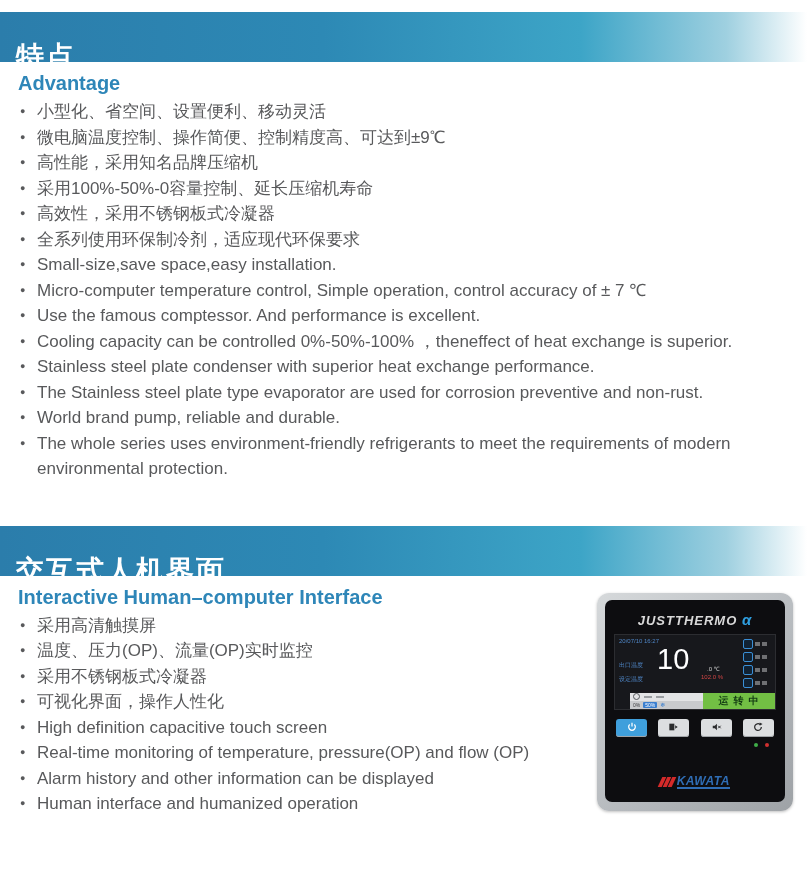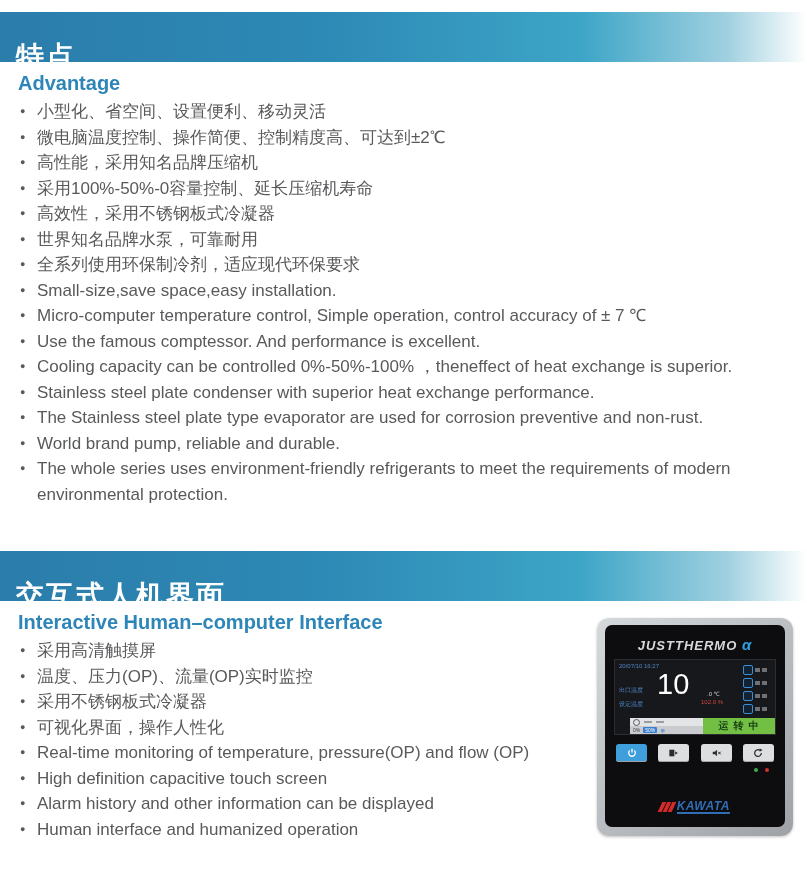--- a/index.html
+++ b/index.html
@@ -99,25 +99,24 @@
 
 <div class="page">
 
   <div class="section1">
     <div class="banner banner1">
       <span class="banner-title">特点</span>
     </div>
     <div class="sec-heading">Advantage</div>
     <ul class="bullets">
       <li>小型化、省空间、设置便利、移动灵活</li>
-      <li>微电脑温度控制、操作简便、控制精度高、可达到±2℃</li>
+      <li>微电脑温度控制、操作简便、控制精度高、可达到±9℃</li>
       <li>高性能，采用知名品牌压缩机</li>
       <li>采用100%-50%-0容量控制、延长压缩机寿命</li>
       <li>高效性，采用不锈钢板式冷凝器</li>
-      <li>世界知名品牌水泵，可靠耐用</li>
       <li>全系列使用环保制冷剂，适应现代环保要求</li>
     </ul>
     <ul class="bullets second">
       <li>Small-size,save space,easy installation.</li>
       <li>Micro-computer temperature control, Simple operation, control accuracy of ± 7 ℃</li>
       <li>Use the famous comptessor. And performance is excellent.</li>
       <li>Cooling  capacity can be controlled 0%-50%-100% ，theneffect of heat exchange is superior.</li>
       <li>Stainless steel plate condenser with superior heat exchange performance.</li>
       <li>The Stainless steel plate type evaporator are used for corrosion preventive and non-rust.</li>
       <li>World brand pump, reliable and durable.</li>
@@ -131,22 +130,22 @@
     </div>
     <div class="s2-left">
       <div class="sec-heading">Interactive Human–computer Interface</div>
       <ul class="bullets">
         <li>采用高清触摸屏</li>
         <li>温度、压力(OP)、流量(OP)实时监控</li>
         <li>采用不锈钢板式冷凝器</li>
         <li>可视化界面，操作人性化</li>
       </ul>
       <ul class="bullets second">
+        <li>High definition capacitive touch screen</li>
         <li>Real-time monitoring of temperature, pressure(OP) and flow (OP)</li>
-        <li>High definition capacitive touch screen</li>
         <li>Alarm history and other information can be displayed</li>
         <li>Human interface and humanized operation</li>
       </ul>
     </div>
 
     <div class="device">
       <div class="device-inner">
         <div class="brand">
           <span>JUSTTHERMO</span>
           <span class="alpha">α</span>

